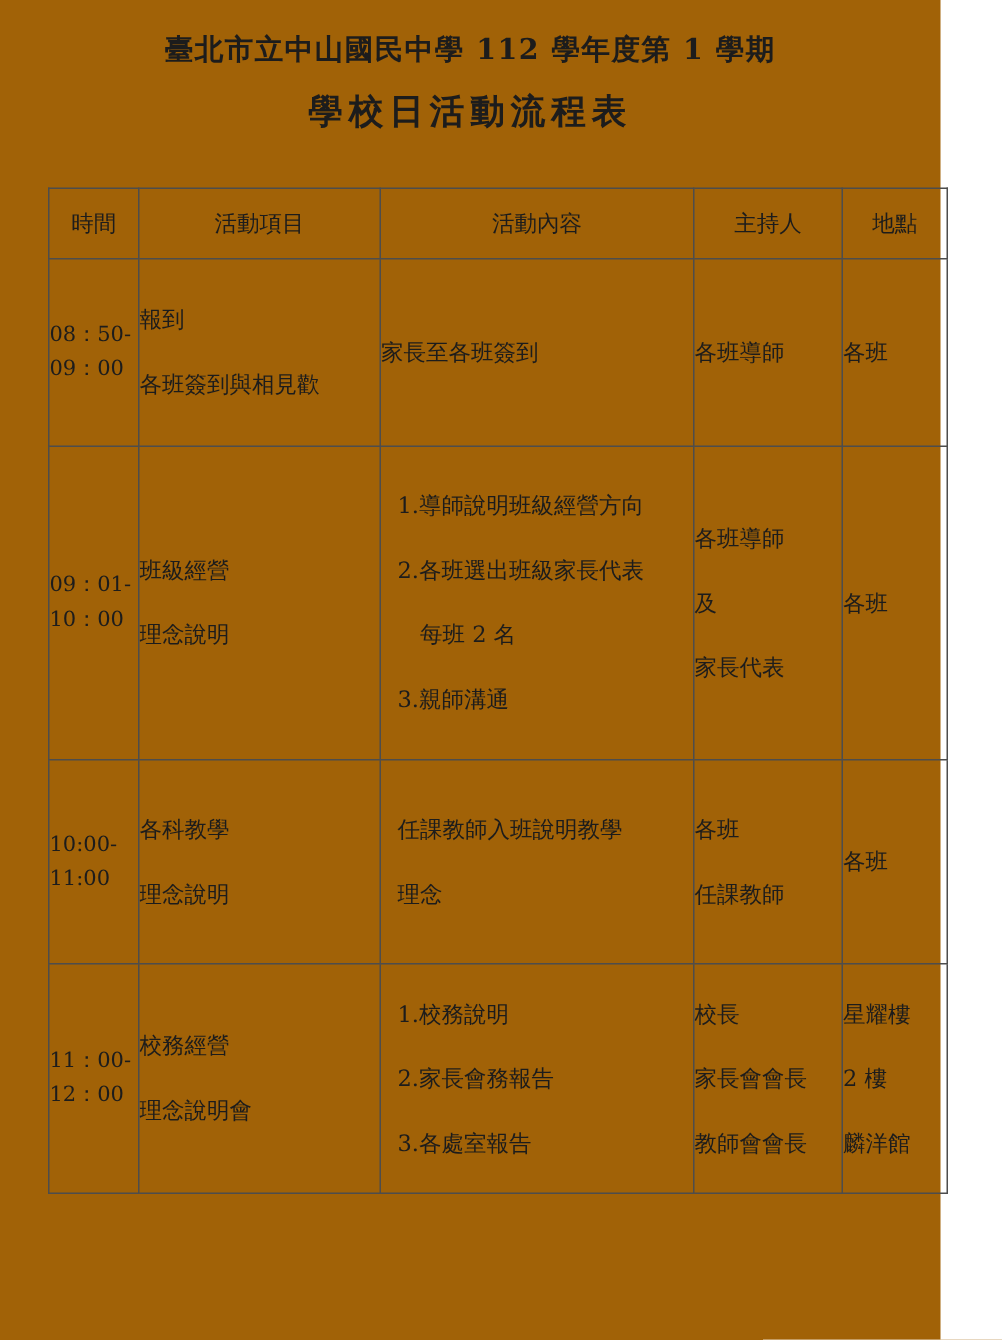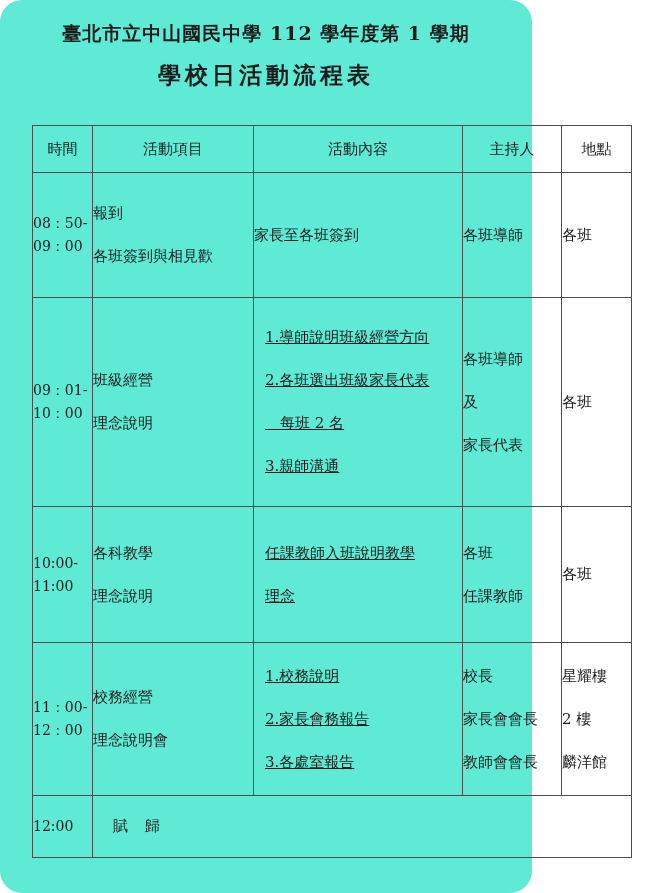--- a/index.html
+++ b/index.html
@@ -9,24 +9,23 @@
   }
   body {
     width: 668px;
     height: 893px;
     font-family: "DejaVu Serif", "Liberation Serif", serif;
     color: #1c1c1c;
     overflow: hidden;
   }
   .page {
     position: relative;
-    width: 532px;
+    width: 627px;
     height: 893px;
-    background: #5eead4;
-    border-radius: 22px;
+    background: #a16207;
   }
   .doc-title {
     padding-top: 21px;
     text-align: center;
     font-size: 19px;
     line-height: 24px;
     font-weight: 600;
     letter-spacing: 1px;
   }
   .doc-subtitle {
@@ -52,21 +51,21 @@
     overflow: hidden;
   }
   .schedule thead tr { height: 47px; }
   .schedule tbody tr.r1 { height: 125px; }
   .schedule tbody tr.r2 { height: 209px; }
   .schedule tbody tr.r3 { height: 136px; }
   .schedule tbody tr.r4 { height: 153px; }
   .schedule tbody tr.r5 { height: 62px; }
   .line { line-height: 43px; white-space: pre; }
   td.time .line { line-height: 23px; font-size: 14px; }
-  td.left { text-align: left; padding-left: 11px; text-decoration: underline; }
+  td.left { text-align: left; padding-left: 11px; }
   td.closing-cell {
     text-align: left;
     padding-left: 20px;
     white-space: pre;
     letter-spacing: 1px;
   }
 </style>
 </head>
 <body>
 
@@ -175,22 +174,16 @@
             <div class="line">校長</div>
             <div class="line">家長會會長</div>
             <div class="line">教師會會長</div>
           </td>
         <td>
             <div class="line">星耀樓</div>
             <div class="line">2 樓</div>
             <div class="line">麟洋館</div>
           </td>
       </tr>
-      <tr class="r5">
-        <td class="time">
-            <div class="line">12:00</div>
-          </td>
-        <td class="closing-cell" colspan="4">賦　歸</td>
-      </tr>
     </tbody>
   </table>
 
 </div>
 
 </body></html>

